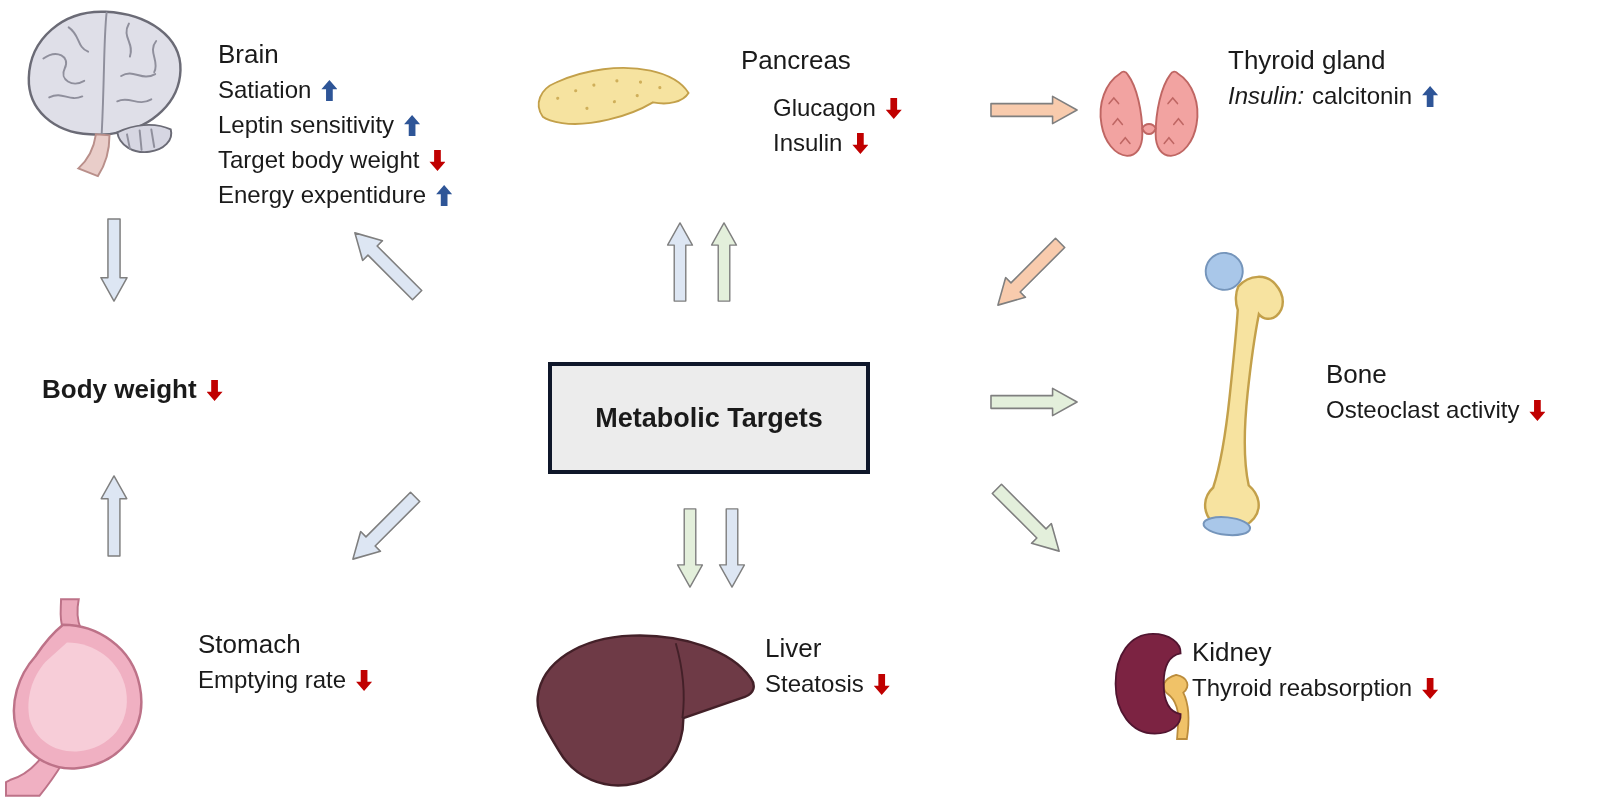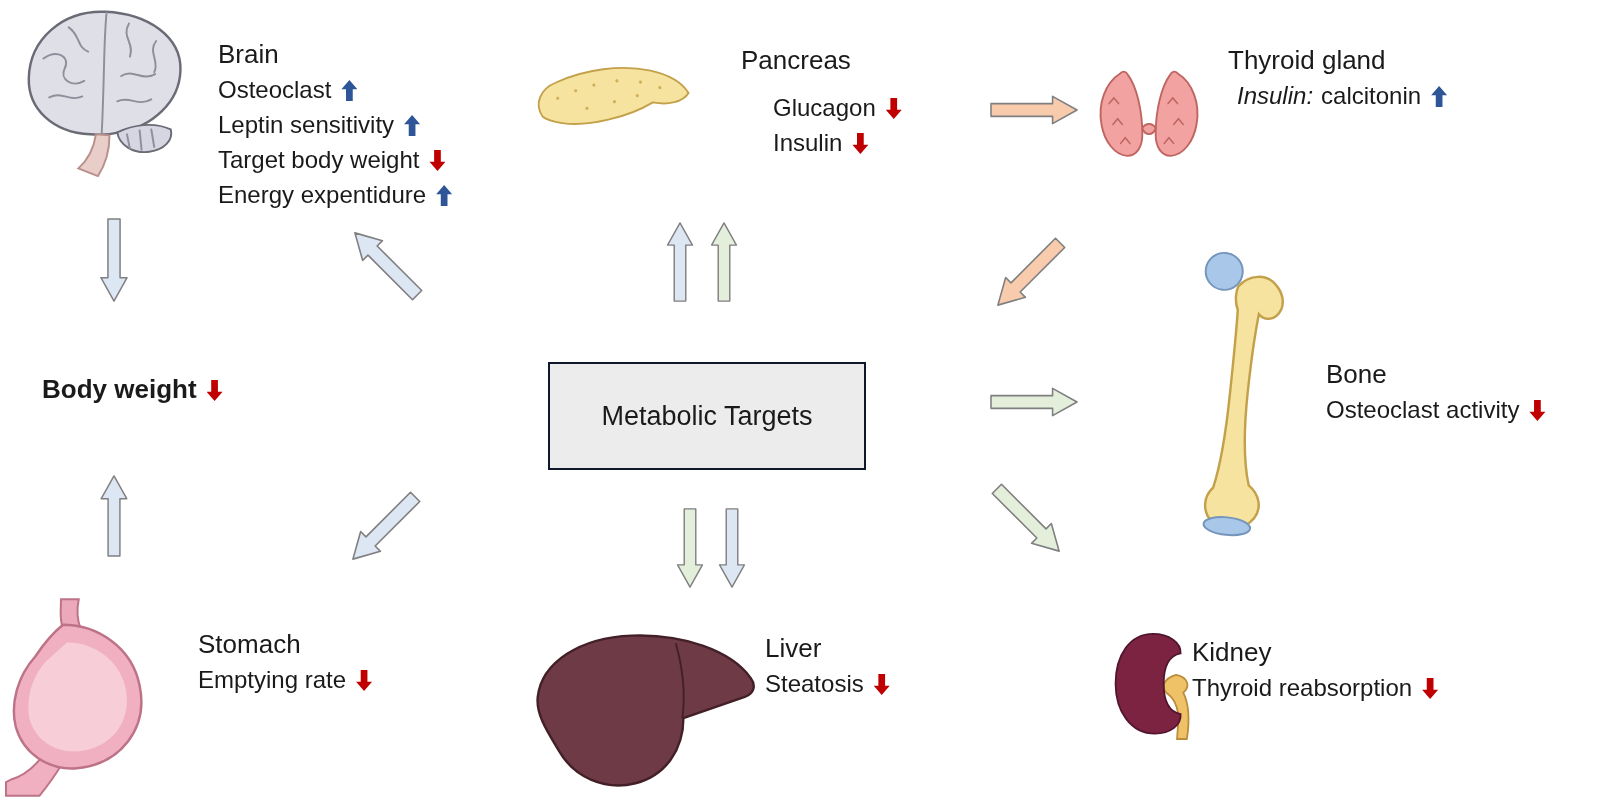--- a/index.html
+++ b/index.html
@@ -1,25 +1,25 @@
 <!DOCTYPE html>
 <html><head>
 <meta charset="utf-8">
 <style>
   html,body{margin:0;padding:0;background:#fff;}
   .canvas{position:relative;width:1600px;height:797px;background:#ffffff;overflow:hidden;
           font-family:"Liberation Sans",sans-serif;color:#1a1a1a;}
   .node{position:absolute;}
   .title{font-weight:400;font-size:26px;line-height:36px;white-space:nowrap;}
   .line{font-size:24px;line-height:35px;white-space:nowrap;}
-  .it{font-style:italic;margin-right:8px;margin-left:9px;}
+  .it{font-style:italic;margin-right:8px;}
   .bw{font-weight:700;font-size:26px;white-space:nowrap;}
   .center-box{position:absolute;left:548px;top:362px;width:314px;height:104px;background:#ececec;
-              border:2px solid #0f172a;display:flex;align-items:center;justify-content:center;
-              font-weight:400;font-size:27px;}
+              border:4px solid #0f172a;display:flex;align-items:center;justify-content:center;
+              font-weight:700;font-size:27px;}
   .organ,.conn{position:absolute;overflow:visible;}
   
   .mini{display:inline-block;width:16px;height:21px;margin-left:10px;vertical-align:-3px;}
   .mini[data-arrow~="up"]{clip-path:polygon(50% 0,100% 44%,71% 44%,71% 100%,29% 100%,29% 44%,0 44%);}
   .mini[data-arrow~="down"]{clip-path:polygon(50% 100%,100% 56%,71% 56%,71% 0,29% 0,29% 56%,0 56%);}
   .mini[data-arrow~="blue"]{background:#2e5597;}
   .mini[data-arrow~="red"]{background:#c00000;}
   .g{fill:none;stroke:#8f8f9c;stroke-width:2;stroke-linecap:round;}
   .tmark{fill:none;stroke:#bf6663;stroke-width:1.6;stroke-linecap:round;}
 </style>
@@ -145,21 +145,21 @@
     <use href="#barrow-v" width="28" height="82" fill="#dde6f3"></use>
     </svg>
 
   <div class="center-box">
     <span>Metabolic Targets</span>
   </div>
 
   <div class="node" style="left:218px;top:36px">
     <div class="title">Brain</div>
     <div class="line">
-      <span>Osteoclast</span><span class="mini" data-arrow="up blue"></span>
+      <span>Satiation</span><span class="mini" data-arrow="up blue"></span>
     </div>
     <div class="line">
       <span>Leptin sensitivity</span><span class="mini" data-arrow="up blue"></span>
     </div>
     <div class="line">
       <span>Target body weight</span><span class="mini" data-arrow="down red"></span>
     </div>
     <div class="line">
       <span>Energy expentidure</span><span class="mini" data-arrow="up blue"></span>
     </div>

